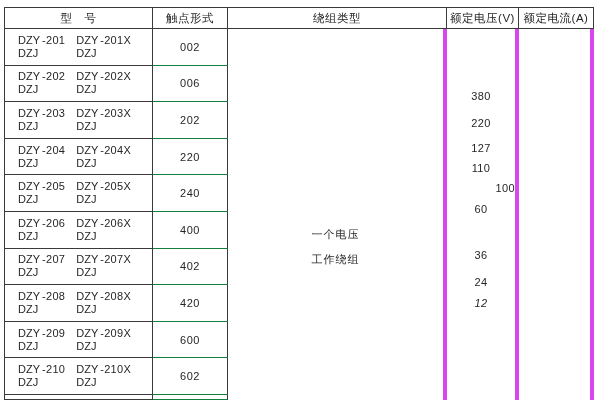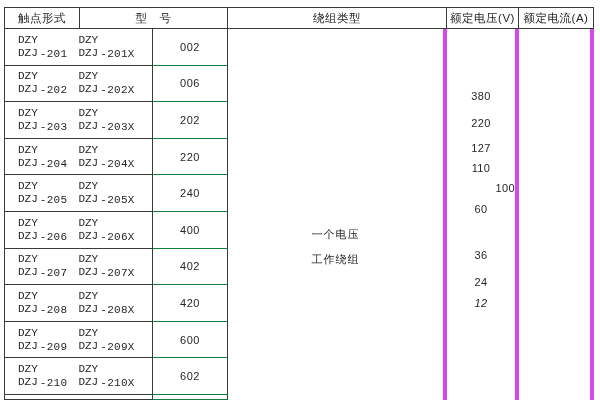--- a/index.html
+++ b/index.html
@@ -27,21 +27,21 @@
   .drow { display:flex; height:36.6px; flex:0 0 36.6px; }
   .drow .c1 {
     width:148px; border-right:1px solid #3a3a3a; border-bottom:1px solid #3a3a3a;
     display:flex; align-items:center; padding-left:13px; font-size:11px;
   }
   .drow .c2 {
     width:75px; border-right:1px solid #3a3a3a; border-bottom:1px solid #15803d;
     display:flex; align-items:center; justify-content:center; font-size:11px;
     letter-spacing:0.5px;
   }
-  .mgroup { display:flex; align-items:flex-end;font-family:Liberation Mono, monospace; }
+  .mgroup { display:flex; align-items:flex-start; }
   .mgroup.g2 { margin-left:11px; }
   .stack { display:flex; flex-direction:column; line-height:13px; font-size:11px; }
   .num { font-size:11px; margin-left:2px; letter-spacing:0.3px; }
   .partialrow { height:5px; flex:0 0 5px; }
   .partialrow .c1, .partialrow .c2 { height:5px; }
   .mc { position:relative; border-right:4px solid #d946ef; }
   .mc .abs-line {
     position:absolute; left:0; width:100%; height:14px; line-height:14px;
     text-align:center; font-size:11px; letter-spacing:1px; white-space:nowrap;
   }
@@ -50,22 +50,22 @@
     text-align:center; font-size:11px; letter-spacing:0.4px;
   }
 </style>
 </head>
 <body>
 
 <div id="screen">
   <div class="tbl">
 
     <div class="hrow">
+      <div class="hcell w1">型　号</div>
       <div class="hcell w2">触点形式</div>
-      <div class="hcell w1">型　号</div>
       <div class="hcell w3">绕组类型</div>
       <div class="hcell w4">额定电压(V)</div>
       <div class="hcell w5">额定电流(A)</div>
     </div>
 
     <div class="body">
       <div class="leftcols" id="rows-container">
   <div class="drow">
     <div class="c1">
       <div class="mgroup">

